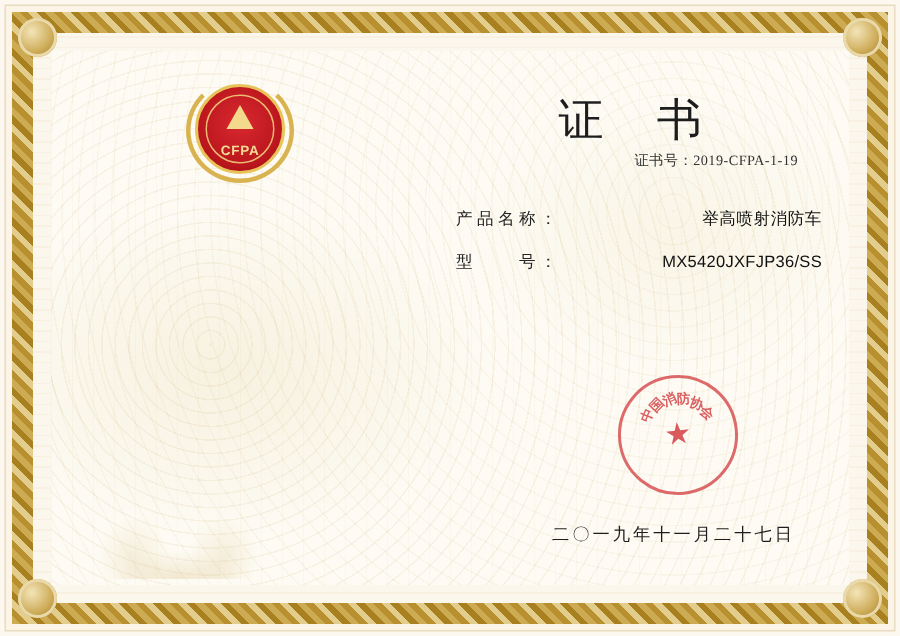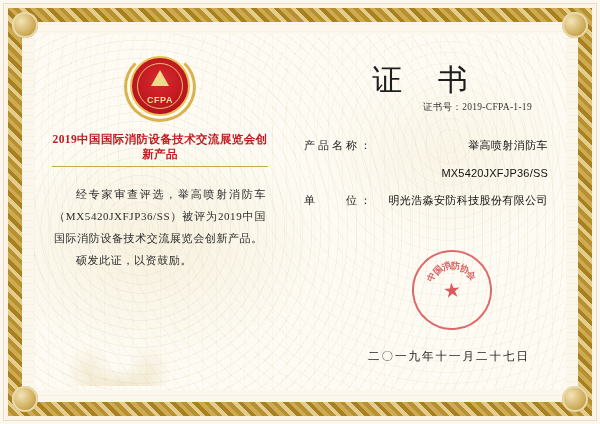--- a/index.html
+++ b/index.html
@@ -326,48 +326,38 @@
     <div class="left-panel">
 
       <div class="emblem">
         <div class="wreath"></div>
         <div class="ring">
           <div class="flame"></div>
           <div class="cfpa-text">CFPA</div>
         </div>
       </div>
 
-      <div class="red-title-wrap">
-        <div class="red-title">2019中国国际消防设备技术交流展览会创新产品</div>
-      </div>
-
-      <div class="body-text">
-        <span class="indent">经专家审查评选，举高喷射消防车（MX5420JXFJP36/SS）被评为2019中国国际消防设备技术交流展览会创新产品。</span>
-        <span class="indent">硕发此证，以资鼓励。</span>
-      </div>
+
     </div>
 
     <div class="right-panel">
       <div class="cert-heading">证 书</div>
 
       <div class="cert-no">
         <span>证书号：</span><span>2019-CFPA-1-19</span>
       </div>
 
       <div class="field-list">
         <div class="field-row">
           <div class="field-label">产品名称：</div>
           <div class="field-value">举高喷射消防车</div>
         </div>
         <div class="field-row">
+          <div class="field-label">型　　号：</div>
           <div class="field-value mono">MX5420JXFJP36/SS</div>
-        </div>
-        <div class="field-row">
-          <div class="field-label">单　　位：</div>
-          <div class="field-value">明光浩淼安防科技股份有限公司</div>
         </div>
       </div>
 
       <div class="seal">
         <div class="seal-star">★</div>
         <div class="seal-text">
           <span style="transform:rotate(-62deg) translate(0,-30px)">中</span>
           <span style="transform:rotate(-40deg) translate(0,-30px)">国</span>
           <span style="transform:rotate(-18deg) translate(0,-30px)">消</span>
           <span style="transform:rotate(4deg) translate(0,-30px)">防</span>

